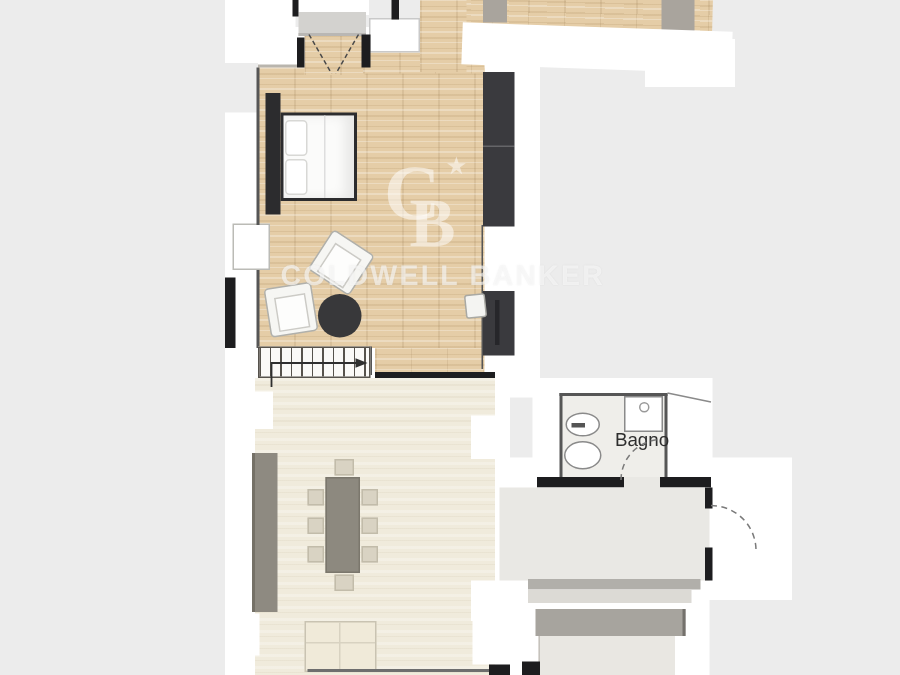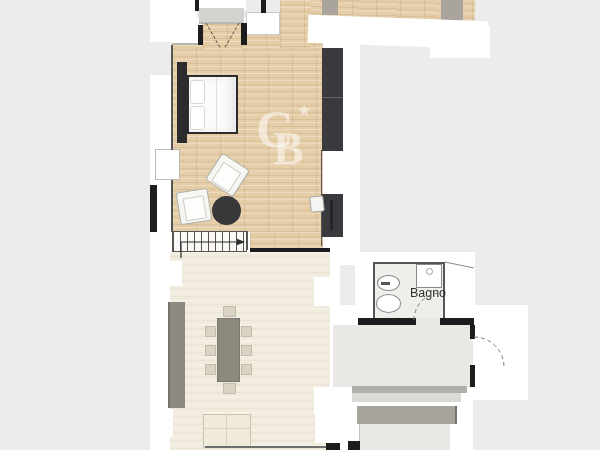--- a/index.html
+++ b/index.html
@@ -152,14 +152,15 @@
     <path d="M414,320 A27,27 0 0 1 441,293" stroke="#7a7a7a" stroke-width="1" stroke-dasharray="4,3" fill="none"></path>
     <path d="M474,337 A30,30 0 0 1 504,367" stroke="#7a7a7a" stroke-width="1" stroke-dasharray="4,3" fill="none"></path>
     <path d="M445,262 L474,268" stroke="#8a8a8a" stroke-width="1" fill="none"></path>
   </svg>
 
   <div class="abs wm-logo" style="left:256px;top:104px;width:60px;height:72px">
     <span class="abs" style="left:0;top:0;font-size:52px;line-height:1">C</span>
     <span class="abs" style="left:17px;top:22px;font-size:46px;line-height:1">B</span>
     <span class="abs" style="left:42px;top:-2px;font-size:14px">★</span>
   </div>
+  <div class="abs wm-text" style="left:187px;top:174px;width:200px;text-align:center">COLDWELL BANKER</div>
 
 </div>
 
 </body></html>

